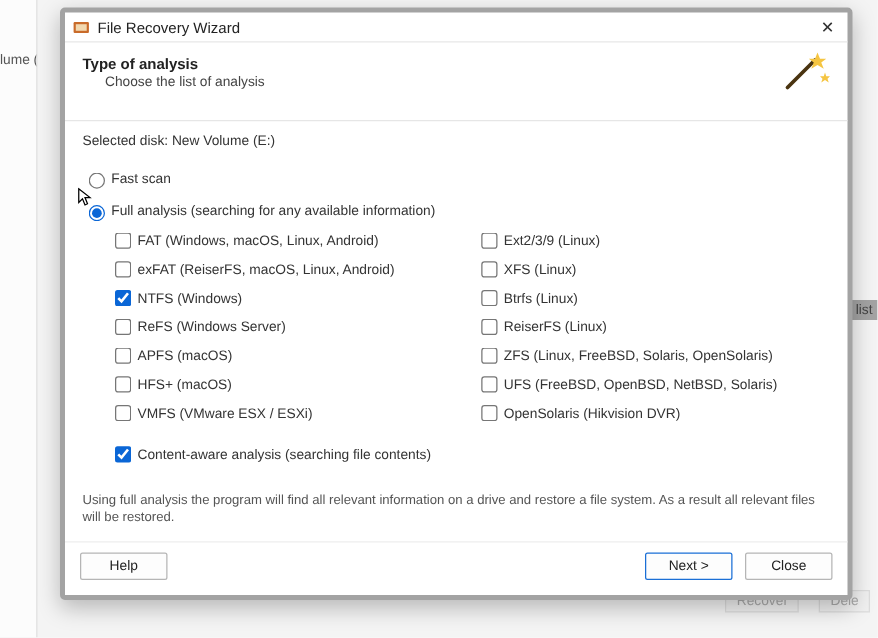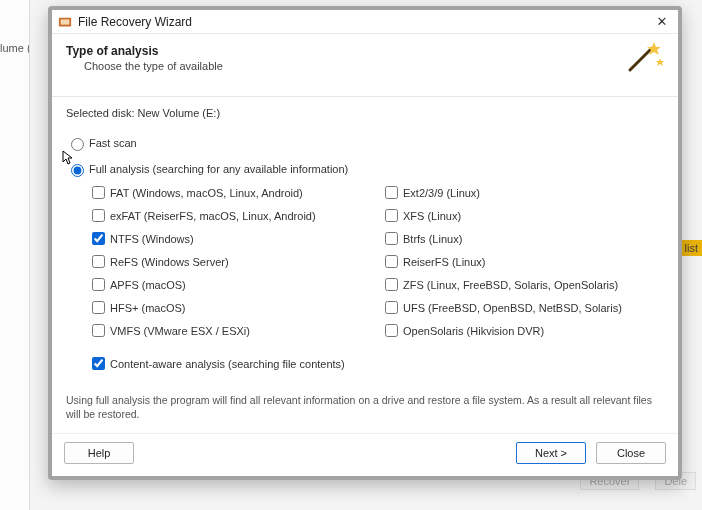--- a/index.html
+++ b/index.html
@@ -24,21 +24,21 @@
     text-align: right;
     padding-right: 2px;
     white-space: nowrap;
     overflow: hidden;
   }
   .bg-right-strip {
     position: absolute;
     right: 0; top: 240px;
     font-size: 11px;
     color: #444;
-    background: #eab308;
+    background: #a3a3a3;
     padding: 2px 4px;
   }
   .bg-bottom-buttons {
     position: absolute;
     right: 6px; bottom: 20px;
     display: flex; gap: 16px;
     font-size: 11px;
     color: #999;
   }
   .bg-bottom-buttons button {
@@ -158,21 +158,21 @@
           <rect x="3" y="5" width="10" height="6" fill="#f2d9b0"></rect>
         </svg>
     </span>
     <span class="titlebar-title">File Recovery Wizard</span>
     <span class="close-x">✕</span>
   </div>
 
   <div class="header-bar">
     <div class="header-text">
       <div class="header-title">Type of analysis</div>
-      <div class="header-sub">Choose the type of available</div>
+      <div class="header-sub">Choose the list of analysis</div>
     </div>
     <span class="wand">
       <svg viewBox="0 0 40 36">
         <line x1="6" y1="30" x2="28" y2="8" stroke="#4a3410" stroke-width="3" stroke-linecap="round"></line>
         <polygon points="30,2 32,7 37,7 33,10 35,15 30,12 25,15 27,10 23,7 28,7" fill="#f5c542"></polygon>
         <polygon points="36,18 37,21 40,21 38,23 39,26 36,24 33,26 34,23 32,21 35,21" fill="#f5c542"></polygon>
       </svg>
     </span>
   </div>
 

